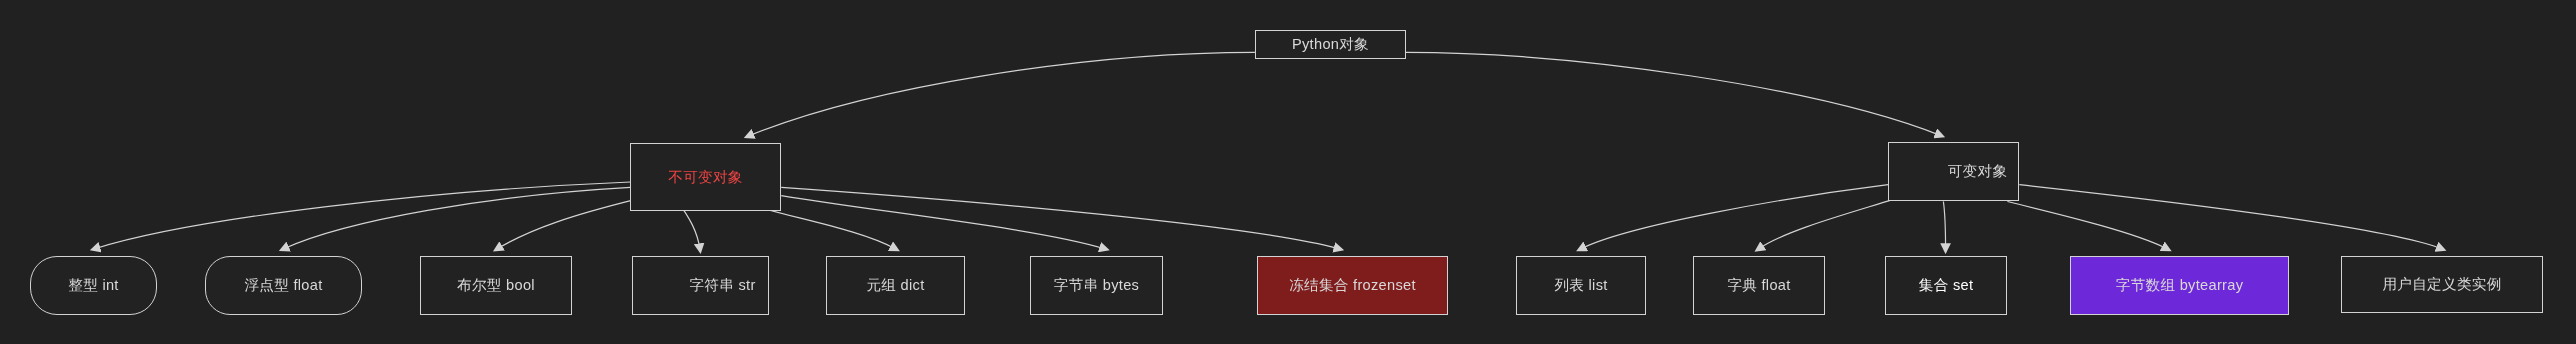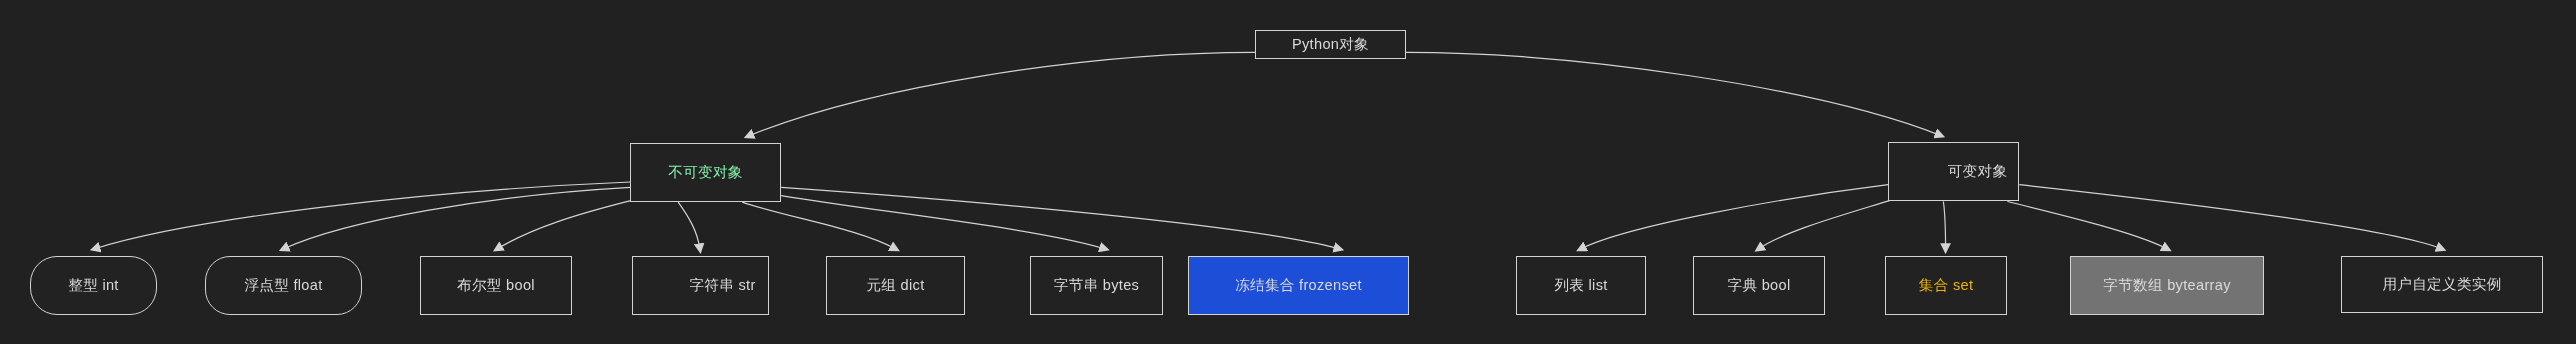--- a/index.html
+++ b/index.html
@@ -68,21 +68,21 @@
         <path d="M 3582,371 C 3586,400 3586,430 3586,458" fill="none" stroke="#d3d3d3" stroke-width="2.2" marker-end="url(#arrowhead)"></path>
         <path d="M 3700,371 C 3820,400 3940,430 3994,458" fill="none" stroke="#d3d3d3" stroke-width="2.2" marker-end="url(#arrowhead)"></path>
         <path d="M 3722,340 C 3950,365 4390,415 4500,458" fill="none" stroke="#d3d3d3" stroke-width="2.2" marker-end="url(#arrowhead)"></path>
       </g>
   </svg>
 
   <div id="nodes-root">
       <div class="node" style="left: 1255px; top: 30px; width: 151px; height: 29px; border-color: rgb(211, 211, 211); background: rgb(34, 34, 34); color: rgb(217, 217, 217);">
         <span class="lbl">Python对象</span>
       </div>
-      <div class="node" style="left: 630px; top: 143px; width: 151px; height: 59px; border-color: rgb(211, 211, 211); background: rgb(34, 34, 34); color: #86efac;">
+      <div class="node" style="left: 630px; top: 143px; width: 151px; height: 68px; border-color: rgb(211, 211, 211); background: rgb(34, 34, 34); color: #ef4444;">
         <span class="lbl">不可变对象</span>
       </div>
       <div class="node" style="left: 1888px; top: 142px; width: 131px; height: 59px; border-color: rgb(211, 211, 211); background: rgb(34, 34, 34); color: rgb(217, 217, 217); padding-left: 48px;">
         <span class="lbl">可变对象</span>
       </div>
       <div class="node" style="left: 30px; top: 256px; width: 127px; height: 59px; border-color: rgb(211, 211, 211); background: rgb(34, 34, 34); color: rgb(217, 217, 217); border-radius: 27px;">
         <span class="lbl">整型 int</span>
       </div>
       <div class="node" style="left: 205px; top: 256px; width: 157px; height: 59px; border-color: rgb(211, 211, 211); background: rgb(34, 34, 34); color: rgb(217, 217, 217); border-radius: 25px;">
         <span class="lbl">浮点型 float</span>
@@ -92,33 +92,33 @@
       </div>
       <div class="node" style="left: 632px; top: 256px; width: 137px; height: 59px; border-color: rgb(211, 211, 211); background: rgb(34, 34, 34); color: rgb(217, 217, 217); padding-left: 44px;">
         <span class="lbl">字符串 str</span>
       </div>
       <div class="node" style="left: 826px; top: 256px; width: 139px; height: 59px; border-color: rgb(211, 211, 211); background: rgb(34, 34, 34); color: rgb(217, 217, 217);">
         <span class="lbl">元组 dict</span>
       </div>
       <div class="node" style="left: 1030px; top: 256px; width: 133px; height: 59px; border-color: rgb(211, 211, 211); background: rgb(34, 34, 34); color: rgb(217, 217, 217);">
         <span class="lbl">字节串 bytes</span>
       </div>
-      <div class="node" style="left: 1188px; top: 256px; width: 221px; height: 59px; border-color: rgb(211, 211, 211); background: #1d4ed8; color: rgb(217, 217, 217);">
+      <div class="node" style="left: 1257px; top: 256px; width: 191px; height: 59px; border-color: rgb(211, 211, 211); background: #7f1d1d; color: rgb(217, 217, 217);">
         <span class="lbl">冻结集合 frozenset</span>
       </div>
       <div class="node" style="left: 1516px; top: 256px; width: 130px; height: 59px; border-color: rgb(211, 211, 211); background: rgb(34, 34, 34); color: rgb(217, 217, 217);">
         <span class="lbl">列表 list</span>
       </div>
       <div class="node" style="left: 1693px; top: 256px; width: 132px; height: 59px; border-color: rgb(211, 211, 211); background: rgb(34, 34, 34); color: rgb(217, 217, 217);">
-        <span class="lbl">字典 bool</span>
+        <span class="lbl">字典 float</span>
       </div>
-      <div class="node" style="left: 1885px; top: 256px; width: 122px; height: 59px; border-color: rgb(211, 211, 211); background: rgb(34, 34, 34); color: #eab308;">
+      <div class="node" style="left: 1885px; top: 256px; width: 122px; height: 59px; border-color: rgb(211, 211, 211); background: rgb(34, 34, 34); color: #ffffff;">
         <span class="lbl">集合 set</span>
       </div>
-      <div class="node" style="left: 2070px; top: 256px; width: 194px; height: 59px; border-color: rgb(211, 211, 211); background: #737373; color: rgb(217, 217, 217);">
+      <div class="node" style="left: 2070px; top: 256px; width: 219px; height: 59px; border-color: rgb(211, 211, 211); background: #6d28d9; color: rgb(217, 217, 217);">
         <span class="lbl">字节数组 bytearray</span>
       </div>
       <div class="node" style="left: 2341px; top: 256px; width: 202px; height: 57px; border-color: rgb(211, 211, 211); background: rgb(34, 34, 34); color: rgb(217, 217, 217);">
         <span class="lbl">用户自定义类实例</span>
       </div>
     </div>
 
 </div>
 
 

